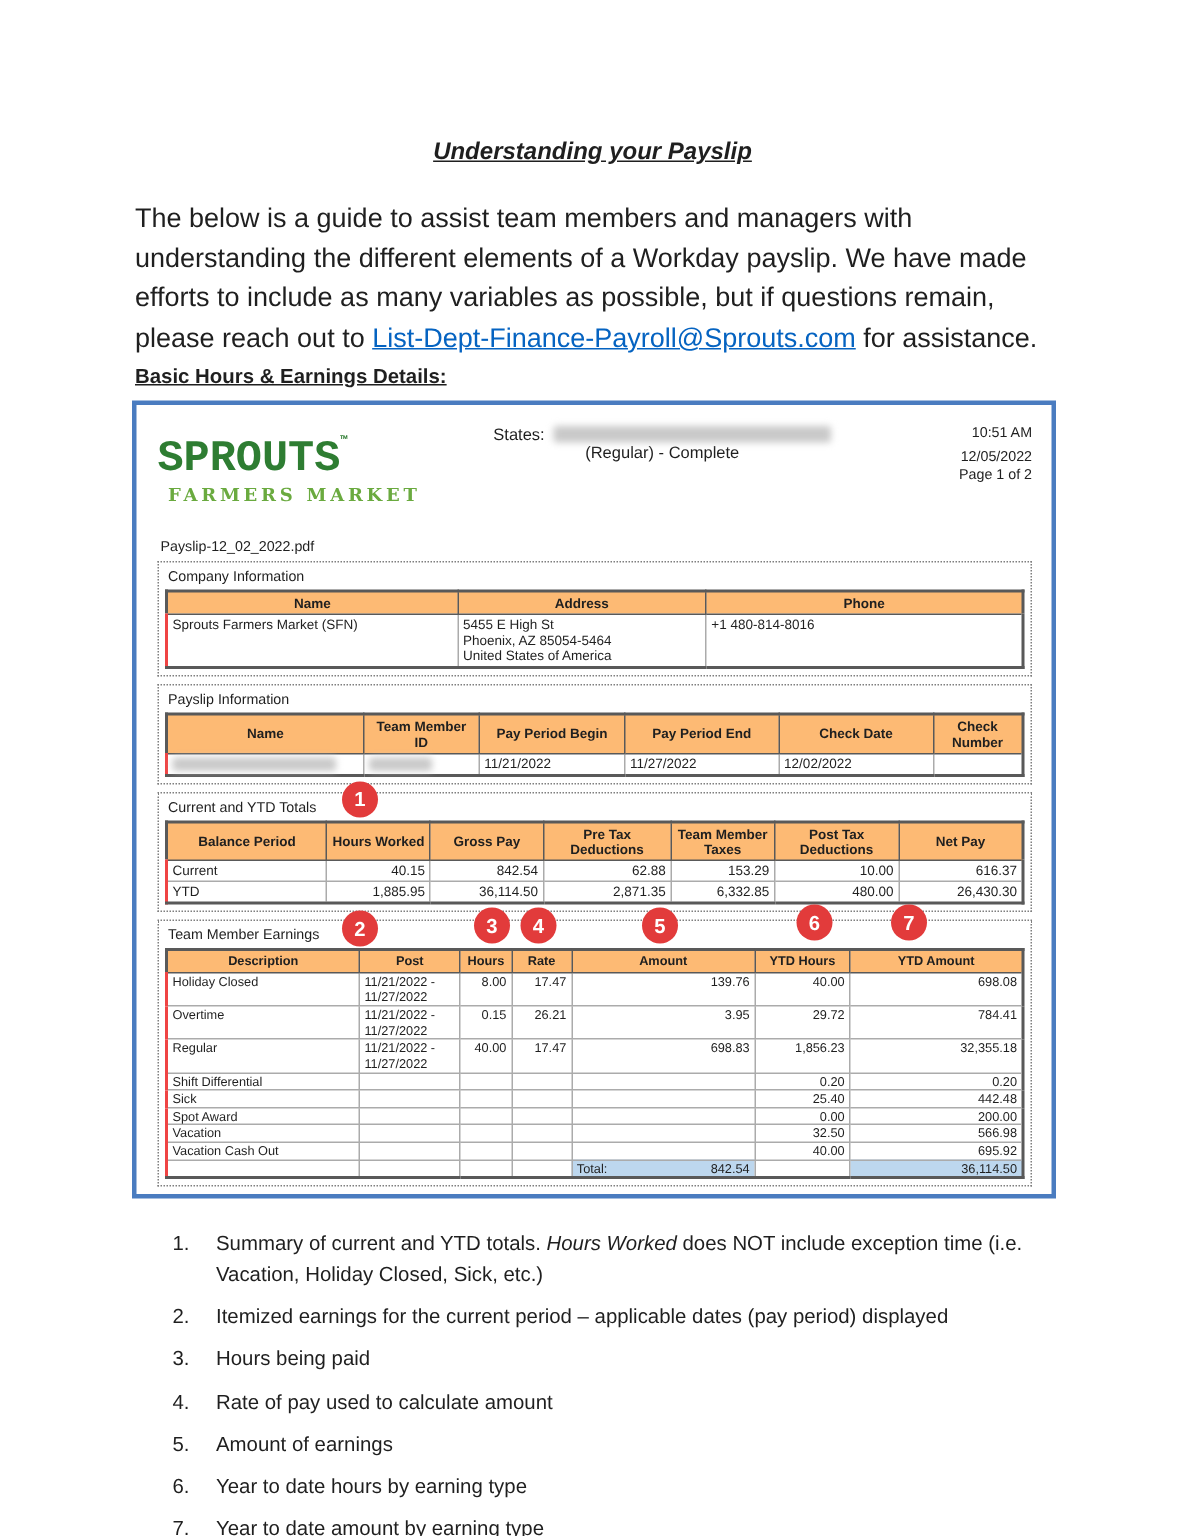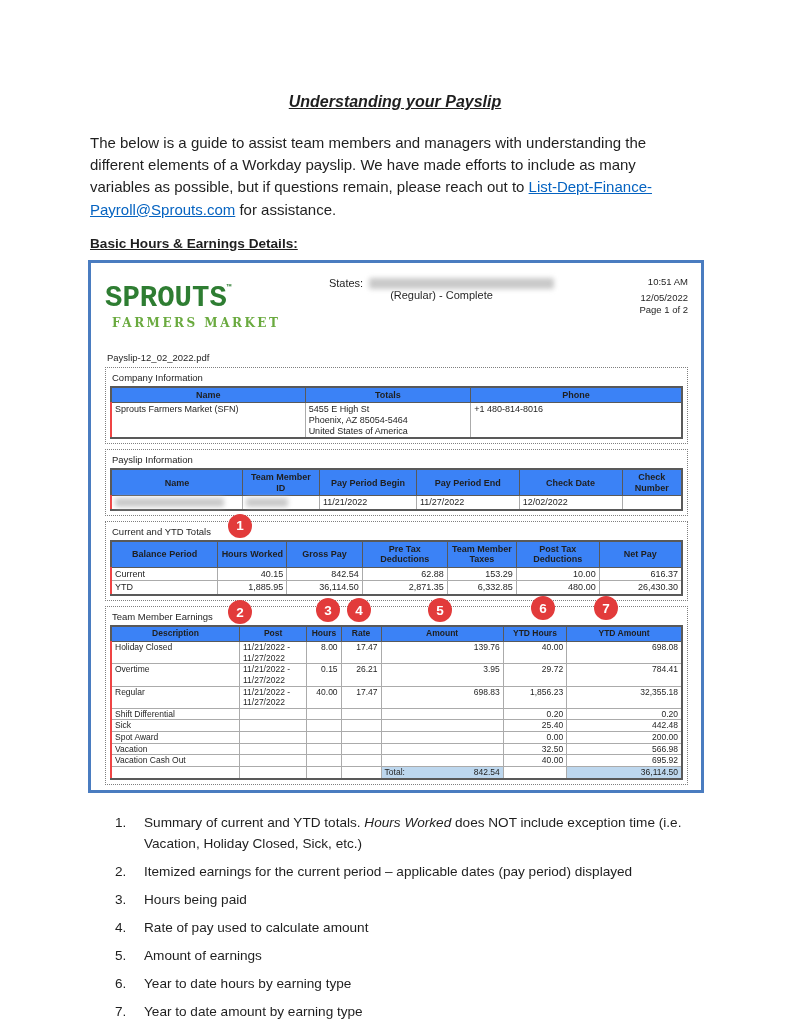--- a/index.html
+++ b/index.html
@@ -1,21 +1,21 @@
 <!DOCTYPE html>
 <html><head>
 <meta charset="utf-8">
 <style>
   * { margin:0; padding:0; box-sizing:border-box; }
   html,body { background:#ffffff; }
   body { font-family:"Liberation Sans", sans-serif; color:#1f1f1f; }
   .page { position:relative; width:791px; height:1024px; background:#fff; overflow:hidden; padding:93px 91px 0 90px; }
 
   .doc-title { text-align:center; font-size:16px; font-weight:bold; text-decoration:underline; margin-bottom:21px;font-style:italic; }
-  .intro { font-size:15px; line-height:1.48; margin-bottom:15px; }
+  .intro { font-size:18px; line-height:1.48; margin-bottom:4px; }
   .intro a { color:#0563c1; text-decoration:underline; }
   .section-heading { font-size:13.6px; font-weight:bold; margin-bottom:9px;text-decoration:underline; }
 
   
   .payslip-box { width:616px; margin-left:-2px; border:3px solid #4a7cc0; background:#fff; padding:11px 13px 5px 14px; }
 
   .ps-header { display:flex; align-items:flex-start; }
   .logo-block { width:195px; padding-top:10px; }
   .logo-line1 { font-family:Liberation Mono, monospace; font-weight:bold; font-size:29px; color:#2e7d32; letter-spacing:0px; line-height:1; }
   .logo-tm { font-size:8px; vertical-align:top; }
@@ -29,21 +29,21 @@
   .redact-name { width:185px; height:11px; margin-left:6px; }
   .redact-cell { width:88%; height:9px; }
   .redact-id { width:60%; height:9px; }
 
   .ps-filename { font-size:9.5px; margin:22px 0 4px 2px; }
 
   .psection { position:relative; border:1px dotted #7f7f7f; padding:2px 4px 4px 4px; margin-bottom:5px; background:#fff; }
   .psection-title { font-size:9.5px; padding:2px 0 3px 2px; }
 
   table.ptable { width:100%; border-collapse:collapse; font-size:9px; table-layout:fixed; }
-  table.ptable th { background:#3b82f6; border:1px solid #595959; font-weight:bold; text-align:center; padding:2px 3px; line-height:1.15; vertical-align:middle; }
+  table.ptable th { background:#fdba74; border:1px solid #595959; font-weight:bold; text-align:center; padding:2px 3px; line-height:1.15; vertical-align:middle; }
   table.ptable td { border:1px solid #ababab; padding:1px 3px; line-height:1.2; vertical-align:top; }
   table.ptable { border:2px solid #595959; }
   table.ptable tr td:first-child { border-left:2px solid #ef4444; }
   table.ptable tr td:last-child { border-right:2px solid #595959; }
   table.ptable tr:last-child td { border-bottom:2px solid #595959; }
   td.num { text-align:right; }
 
   table.earn { font-size:8.5px; }
   table.earn td { padding:0px 3px; line-height:1.25; }
   .total-cell { background:#bdd7ee; }
@@ -94,21 +94,21 @@
       <div class="psection-title">Company Information</div>
       <table class="ptable">
         <colgroup>
             <col style="width:34%">
             <col style="width:29%">
             <col style="width:37%">
           </colgroup>
         <tbody>
             <tr>
           <th>Name</th>
-          <th>Totals</th>
+          <th>Address</th>
           <th>Phone</th>
         </tr>
         <tr>
           <td>Sprouts Farmers Market (SFN)</td>
           <td>
             <div>5455 E High St</div>
             <div>Phoenix, AZ 85054-5464</div>
             <div>United States of America</div>
           </td>
           <td>+1 480-814-8016</td>

